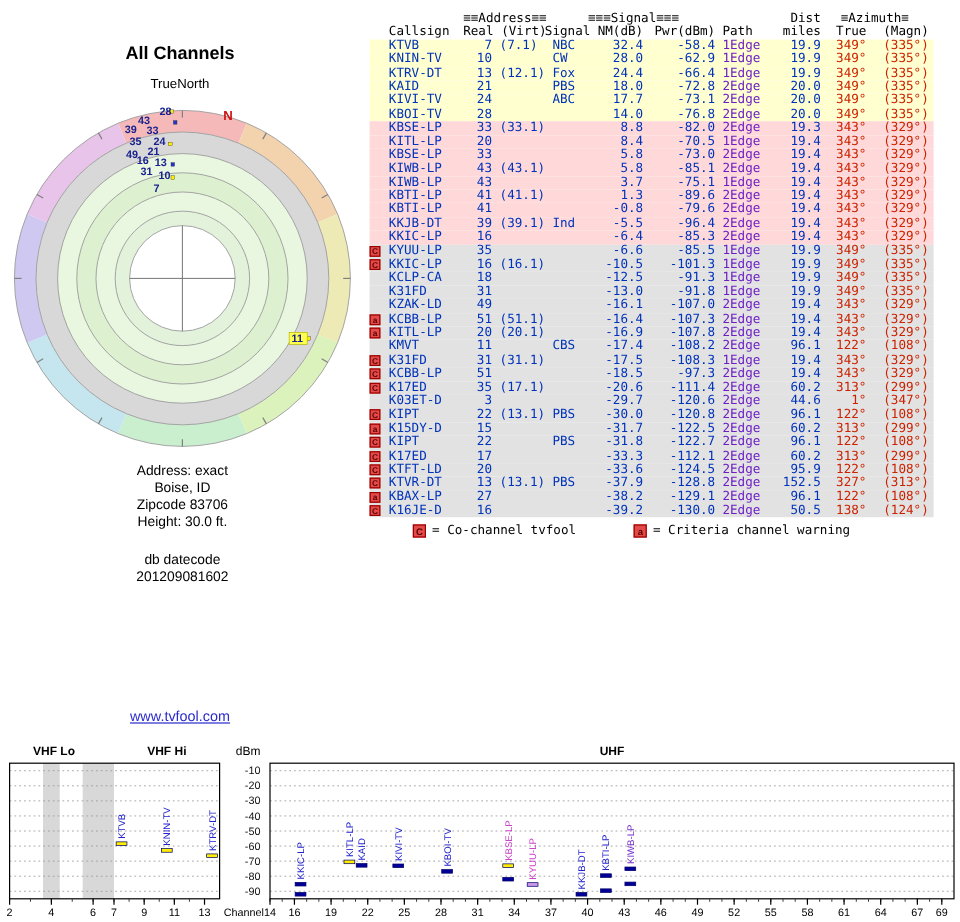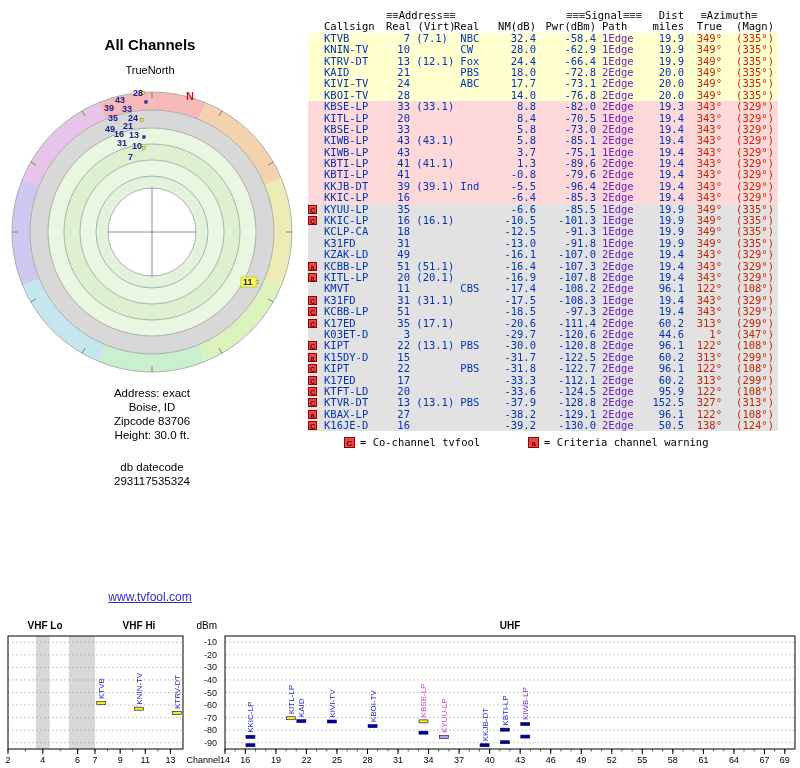--- a/index.html
+++ b/index.html
@@ -100,29 +100,29 @@
     <rect x="236" y="197" width="15" height="10" fill="#ffff4d" stroke="#b8b800" stroke-width="0.6"></rect>
     <text x="238" y="205" font-size="9" text-anchor="start" fill="#18228f" font-family="Liberation Sans, sans-serif" font-weight="bold">11</text>
   </svg>
 
 <div class="abs" id="table-wrap">
   <div class="trow thead">
     <span class="c-warn"></span>
     <span class="c-cs"></span>
     <span style="width:68px;text-align:center">≡≡Address≡≡</span>
     <span style="width:36px"></span>
-    <span style="width:152px;text-align:right">≡≡≡Signal≡≡≡</span>
+    <span style="width:152px;text-align:left">≡≡≡Signal≡≡≡</span>
     <span class="ra" style="width:42px">Dist</span>
     <span style="width:90px;text-align:center">≡Azimuth≡</span>
   </div>
   <div class="trow thead">
     <span class="c-warn"></span>
     <span class="c-cs">Callsign</span>
     <span style="width:68px">Real (Virt)</span>
-    <span style="width:36px">Real</span>
+    <span style="width:36px">Signal</span>
     <span class="ra" style="width:46px">NM(dB)</span>
     <span class="ra" style="width:60px">Pwr(dBm)</span>
     <span style="width:46px;padding-left:6px;box-sizing:border-box">Path</span>
     <span class="ra" style="width:42px">miles</span>
     <span class="ra" style="width:38px">True</span>
     <span class="ra" style="width:52px">(Magn)</span>
   </div>
   <div id="tbody">
       <div class="trow bg-y"><span class="c-warn"></span><span class="c-cs cell-blue">KTVB</span><span class="ra cell-blue" style="width: 24px;">7</span><span class="cell-blue" style="width: 44px;"> (7.1)</span><span class="cell-blue" style="width: 36px;"> NBC</span><span class="ra cell-blue" style="width: 46px;">32.4</span><span class="ra cell-blue" style="width: 60px;">-58.4</span><span class="cell-purple" style="width: 46px; padding-left: 6px; box-sizing: border-box;">1Edge</span><span class="ra cell-blue" style="width: 42px;">19.9</span><span class="ra cell-red" style="width: 38px;">349°</span><span class="ra cell-red" style="width: 52px;">(335°)</span></div>
       <div class="trow bg-y"><span class="c-warn"></span><span class="c-cs cell-blue">KNIN-TV</span><span class="ra cell-blue" style="width: 24px;">10</span><span class="cell-blue" style="width: 44px;"></span><span class="cell-blue" style="width: 36px;"> CW</span><span class="ra cell-blue" style="width: 46px;">28.0</span><span class="ra cell-blue" style="width: 60px;">-62.9</span><span class="cell-purple" style="width: 46px; padding-left: 6px; box-sizing: border-box;">1Edge</span><span class="ra cell-blue" style="width: 42px;">19.9</span><span class="ra cell-red" style="width: 38px;">349°</span><span class="ra cell-red" style="width: 52px;">(335°)</span></div>
@@ -170,21 +170,21 @@
 
 <div class="abs" id="criteria">
   <div id="crit-lines">
       <div class="crit-line">Address: exact</div>
       <div class="crit-line">Boise, ID</div>
       <div class="crit-line">Zipcode 83706</div>
       <div class="crit-line">Height: 30.0 ft.</div>
     </div>
   <div id="datecode">
     <div>db datecode</div>
-    <div>293117535324</div>
+    <div>201209081602</div>
   </div>
 </div>
 
 <a class="abs" id="site-link" href="#">www.tvfool.com</a>
 
 <svg class="abs" id="bandchart" width="800" height="152" style="left:0;top:616px">
     <rect x="35.84" y="20" width="13.920000000000002" height="113" fill="#d8d8d8"></rect>
     <rect x="68.89999999999999" y="20" width="26.10000000000001" height="113" fill="#d8d8d8"></rect>
     <line x1="8" y1="26.27777777777778" x2="183" y2="26.27777777777778" stroke="#999" stroke-width="0.7" stroke-dasharray="1.5,2.5"></line>
     <line x1="225" y1="26.27777777777778" x2="795" y2="26.27777777777778" stroke="#999" stroke-width="0.7" stroke-dasharray="1.5,2.5"></line>

